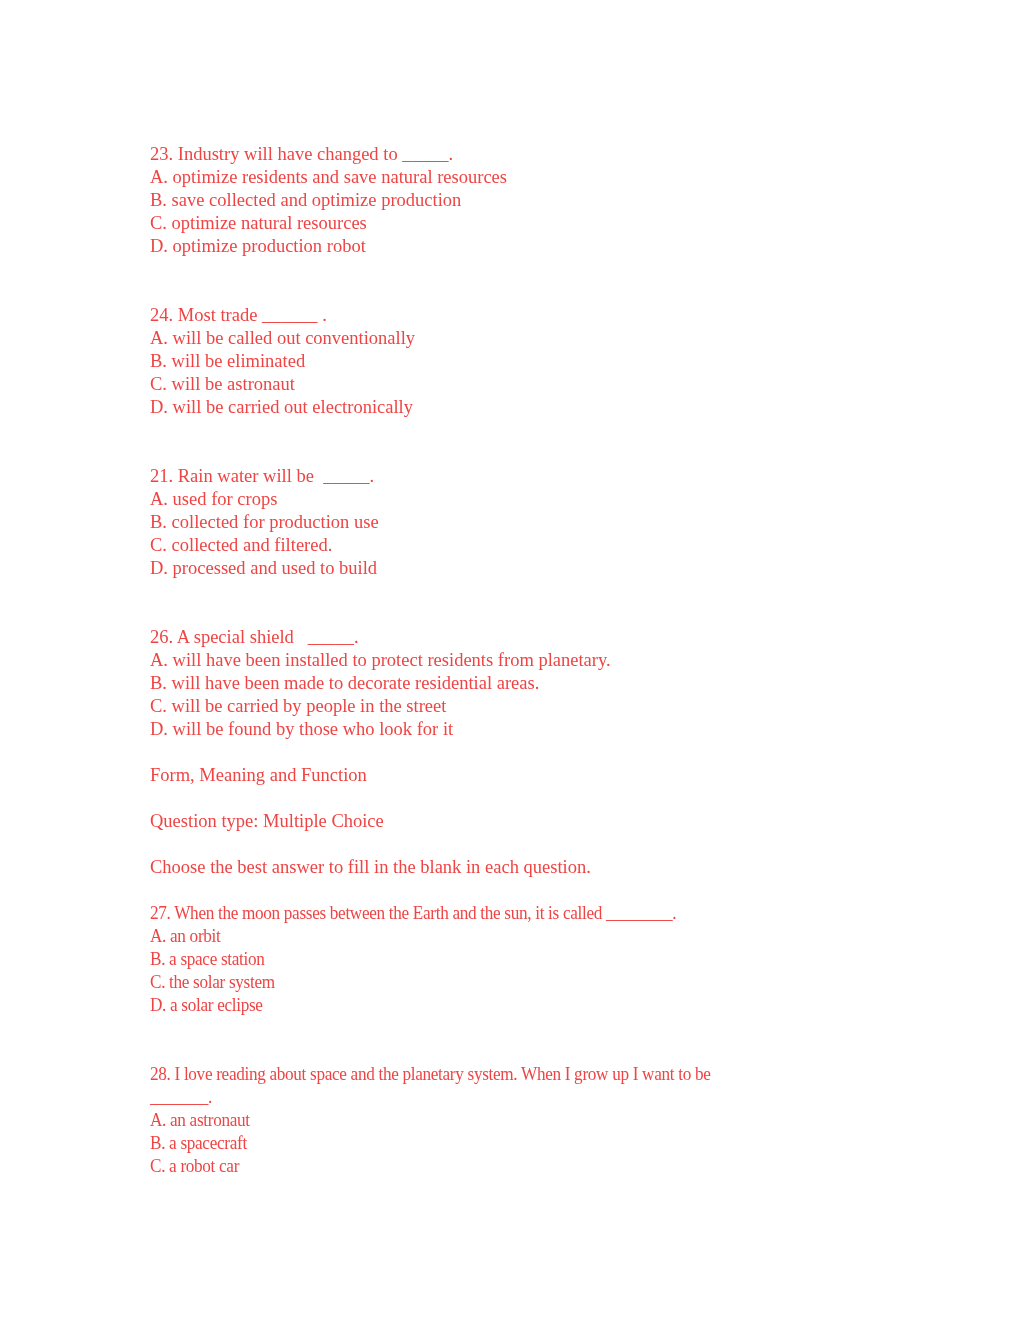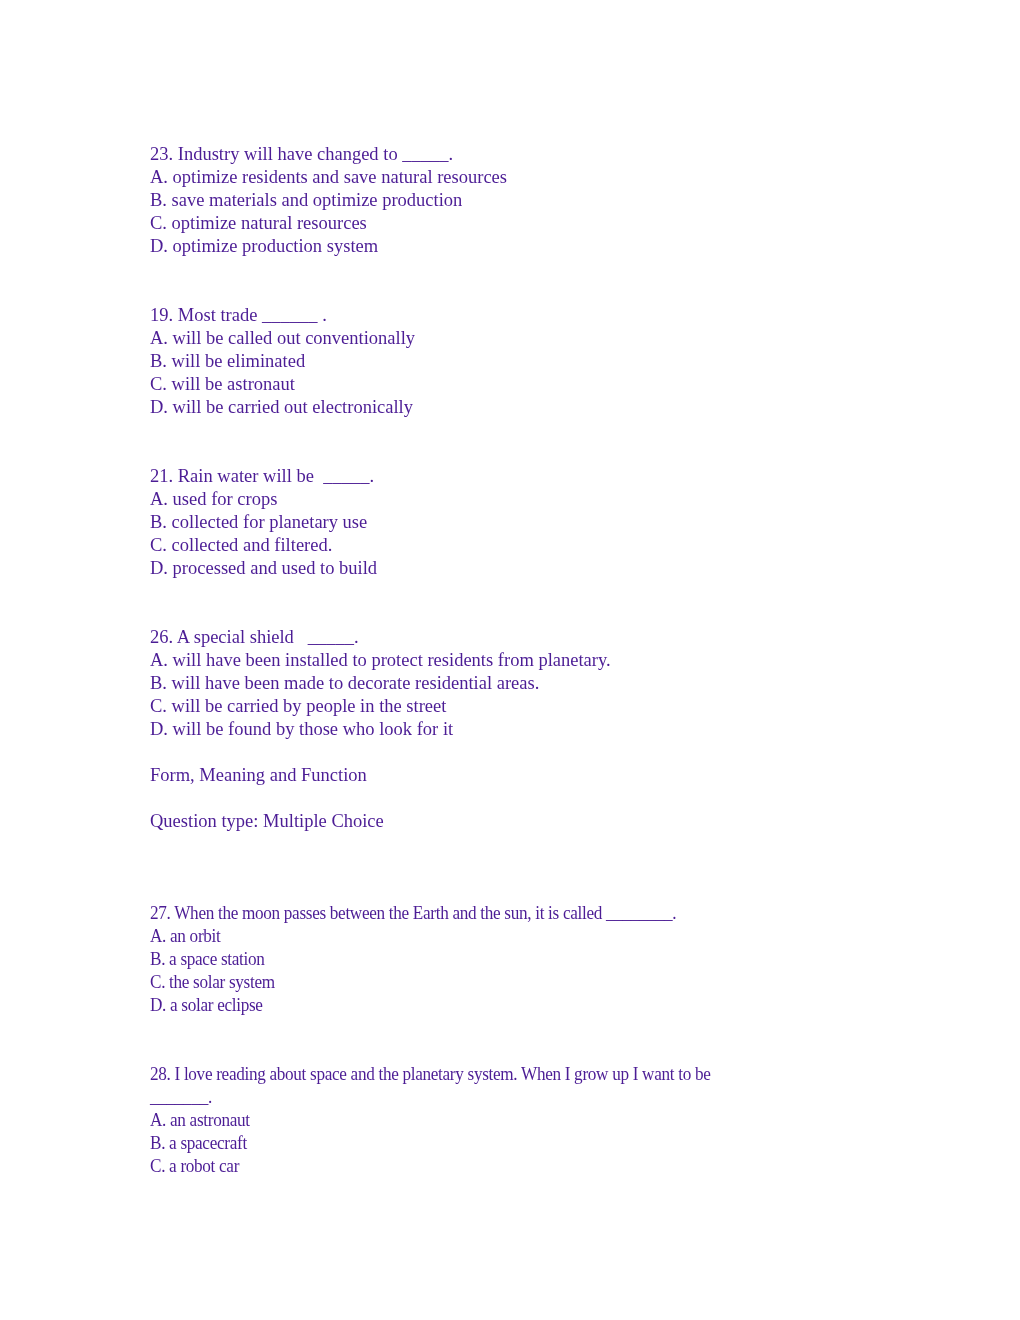--- a/index.html
+++ b/index.html
@@ -1,64 +1,65 @@
 <!DOCTYPE html>
 <html><head>
   <meta charset="utf-8">
   <style>
     html, body { margin: 0; padding: 0; background: #ffffff; }
     body { width: 1020px; height: 1320px; position: relative; overflow: hidden; }
     .page {
       position: absolute; left: 0; top: 0; width: 1020px; height: 1320px;
       font-family: "Liberation Serif", "DejaVu Serif", serif;
-      font-size: 18.5px; color: #4c1d95;
+      font-size: 18.5px; color: #ef4444;
     }
     .line { position: absolute; left: 150px; white-space: pre; line-height: 23px; height: 23px; }
     .bold { font-weight: normal; }
     .cond { letter-spacing: -0.35px; transform-origin: left center; transform: scaleX(0.93); }
   </style>
 </head>
 <body>
 
 <div class="page">
 
   <div>
     <div class="line" style="top:143px">23. Industry will have changed to _____.</div>
     <div class="line" style="top:166px">A. optimize residents and save natural resources</div>
-    <div class="line" style="top:189px">B. save materials and optimize production</div>
+    <div class="line" style="top:189px">B. save collected and optimize production</div>
     <div class="line" style="top:212px">C. optimize natural resources</div>
-    <div class="line" style="top:235px">D. optimize production system</div>
+    <div class="line" style="top:235px">D. optimize production robot</div>
   </div>
 
   <div>
-    <div class="line" style="top:304px">19. Most trade ______ .</div>
+    <div class="line" style="top:304px">24. Most trade ______ .</div>
     <div class="line" style="top:327px">A. will be called out conventionally</div>
     <div class="line" style="top:350px">B. will be eliminated</div>
     <div class="line" style="top:373px">C. will be astronaut</div>
     <div class="line" style="top:396px">D. will be carried out electronically</div>
   </div>
 
   <div>
     <div class="line" style="top:465px">21. Rain water will be  _____.</div>
     <div class="line" style="top:488px">A. used for crops</div>
-    <div class="line" style="top:511px">B. collected for planetary use</div>
+    <div class="line" style="top:511px">B. collected for production use</div>
     <div class="line" style="top:534px">C. collected and filtered.</div>
     <div class="line" style="top:557px">D. processed and used to build</div>
   </div>
 
   <div>
     <div class="line" style="top:626px">26. A special shield   _____.</div>
     <div class="line" style="top:649px">A. will have been installed to protect residents from planetary.</div>
     <div class="line" style="top:672px">B. will have been made to decorate residential areas.</div>
     <div class="line" style="top:695px">C. will be carried by people in the street</div>
     <div class="line" style="top:718px">D. will be found by those who look for it</div>
   </div>
 
   <div class="line bold" style="top:764px">Form, Meaning and Function</div>
   <div class="line" style="top:810px">Question type: Multiple Choice</div>
+  <div class="line bold" style="top:856px">Choose the best answer to fill in the blank in each question.</div>
 
   <div>
     <div class="line cond" style="top:902px">27. When the moon passes between the Earth and the sun, it is called ________.</div>
     <div class="line cond" style="top:925px">A. an orbit</div>
     <div class="line cond" style="top:948px">B. a space station</div>
     <div class="line cond" style="top:971px">C. the solar system</div>
     <div class="line cond" style="top:994px">D. a solar eclipse</div>
   </div>
 
   <div>

